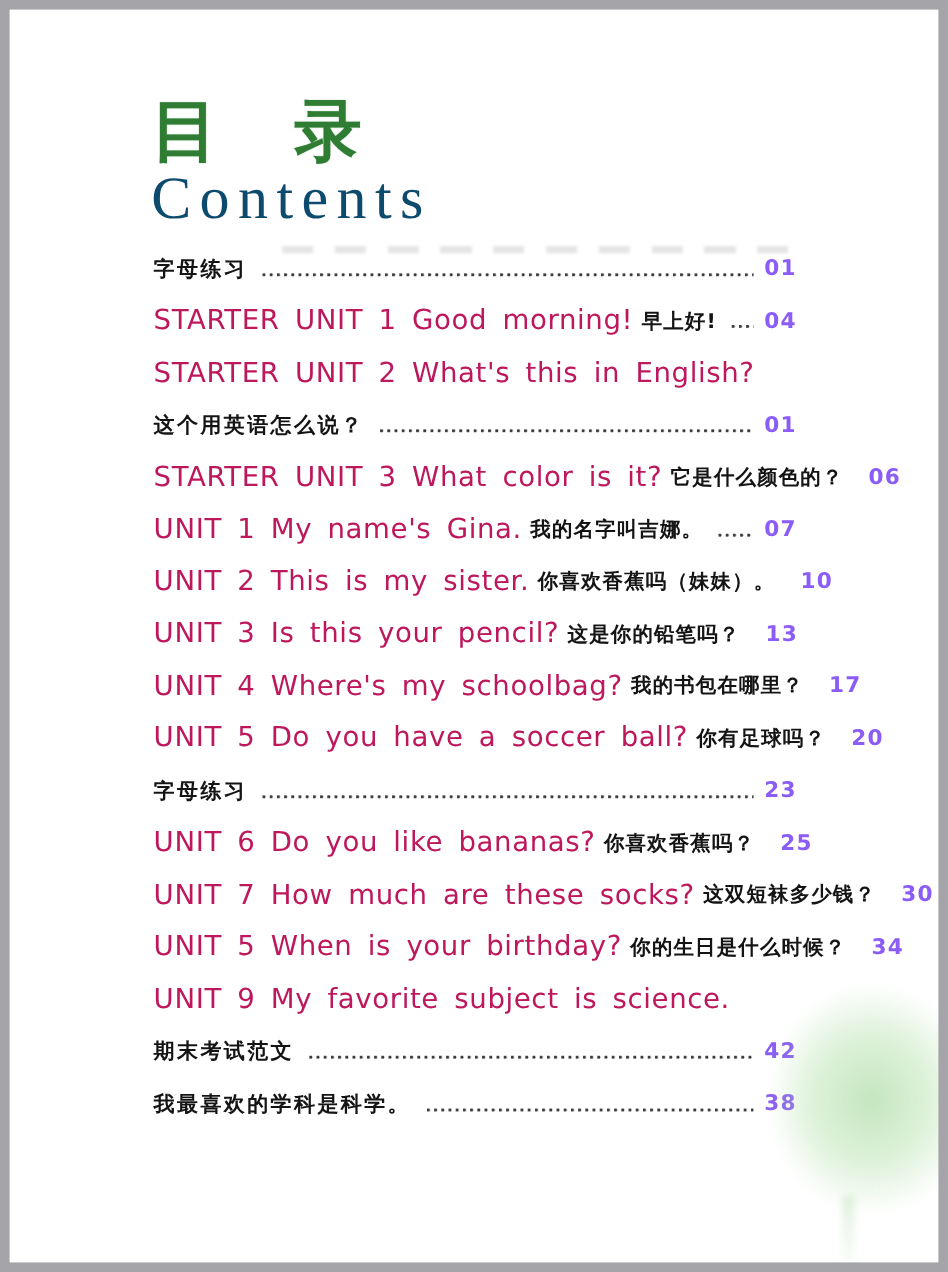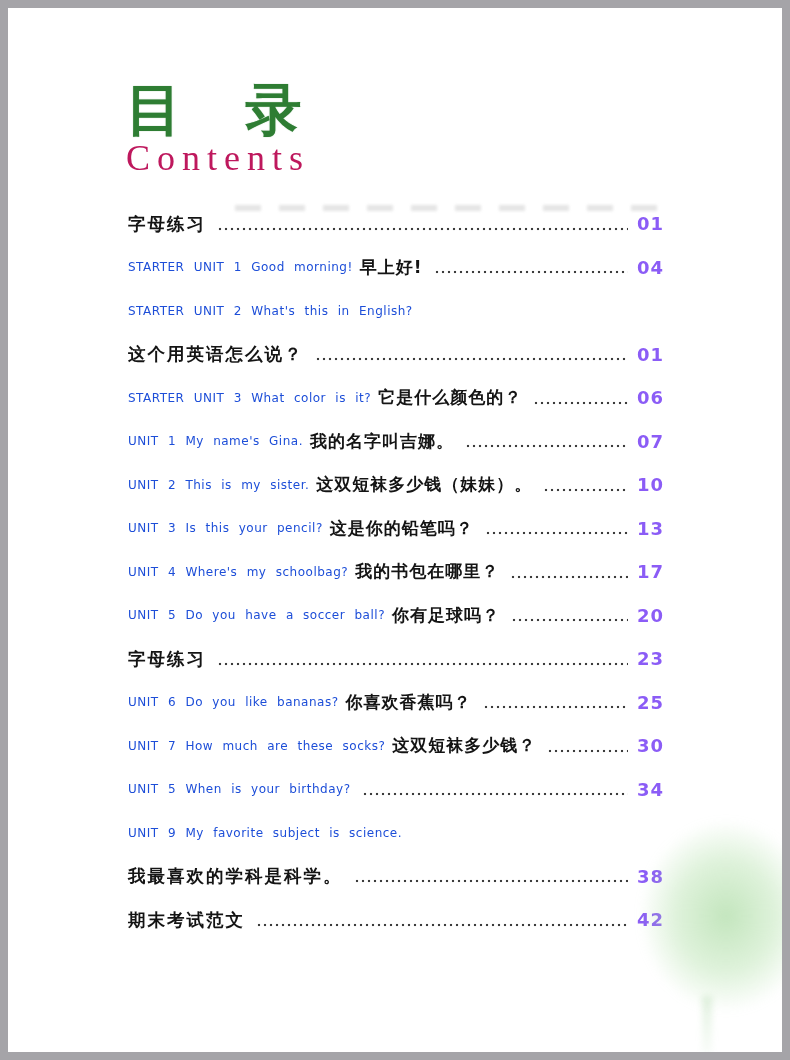--- a/index.html
+++ b/index.html
@@ -13,33 +13,33 @@
   }
   
   .title-block{ position:absolute; left:126px; top:82px; }
   .title-cn{
     font-size:56px; font-weight:700; letter-spacing:22px; line-height:1;
     color:#2e7d33; font-family:"DejaVu Sans", sans-serif;
     text-shadow:0 0 1px rgba(46,125,51,.55);
   }
   .title-en{
     margin-top:2px; font-family:"Liberation Serif", serif;
-    font-size:36px; letter-spacing:7px; line-height:1; color:#be185d;
+    font-size:50px; letter-spacing:7px; line-height:1; color:#0c4a6e;
   }
   
   .scan-smear{
     position:absolute; left:235px; top:205px; width:430px; height:6px;
     background:repeating-linear-gradient(90deg, rgba(120,120,120,.35) 0 26px, rgba(120,120,120,0) 26px 44px);
     filter:blur(1.5px); opacity:.55;
   }
   
   .toc{ position:absolute; left:128px; top:202px; width:536px; }
   .row{ display:flex; align-items:center; height:43.5px; white-space:nowrap; }
   .t-en{
-    font-size:12px; color:#1d4ed8; letter-spacing:.5px; word-spacing:5px;
+    font-size:23px; color:#be185d; letter-spacing:.5px; word-spacing:5px;
     font-family:"DejaVu Sans", sans-serif;
   }
   .t-zh{
     font-size:17px; color:#141414; font-weight:700; margin-left:7px; letter-spacing:1px;
     font-family:"DejaVu Sans", sans-serif;
   }
   .row.cn .t-zh{ margin-left:0; font-size:17.5px; letter-spacing:2px; }
   .row .t-en:empty{ display:none; }
   .leader{
     flex:1 1 auto; height:4px; margin:0 6px 0 12px; position:relative; top:5px;
@@ -109,21 +109,21 @@
     <span class="pg">06</span>
   </div>
       <div class="row">
     <span class="t-en">UNIT 1 My name's Gina.</span>
     <span class="t-zh">我的名字叫吉娜。</span>
     <span class="leader"></span>
     <span class="pg">07</span>
   </div>
       <div class="row">
     <span class="t-en">UNIT 2 This is my sister.</span>
-    <span class="t-zh">这双短袜多少钱（妹妹）。</span>
+    <span class="t-zh">你喜欢香蕉吗（妹妹）。</span>
     <span class="leader"></span>
     <span class="pg">10</span>
   </div>
       <div class="row">
     <span class="t-en">UNIT 3 Is this your pencil?</span>
     <span class="t-zh">这是你的铅笔吗？</span>
     <span class="leader"></span>
     <span class="pg">13</span>
   </div>
       <div class="row">
@@ -151,38 +151,39 @@
     <span class="pg">25</span>
   </div>
       <div class="row">
     <span class="t-en">UNIT 7 How much are these socks?</span>
     <span class="t-zh">这双短袜多少钱？</span>
     <span class="leader"></span>
     <span class="pg">30</span>
   </div>
       <div class="row">
     <span class="t-en">UNIT 5 When is your birthday?</span>
+    <span class="t-zh">你的生日是什么时候？</span>
     <span class="leader"></span>
     <span class="pg">34</span>
   </div>
       <div class="row nodots">
     <span class="t-en">UNIT 9 My favorite subject is science.</span>
     <span class="t-zh"></span>
     <span class="leader"></span>
     <span class="pg"></span>
   </div>
       <div class="row cn">
 
+    <span class="t-zh">期末考试范文</span>
+    <span class="leader"></span>
+    <span class="pg">42</span>
+  </div>
+      <div class="row cn">
+
     <span class="t-zh">我最喜欢的学科是科学。</span>
     <span class="leader"></span>
     <span class="pg">38</span>
-  </div>
-      <div class="row cn">
-
-    <span class="t-zh">期末考试范文</span>
-    <span class="leader"></span>
-    <span class="pg">42</span>
   </div>
     </div>
 
   <div class="smudge"></div>
   <div class="smudge-tail"></div>
 </div>
 
 </body></html>

